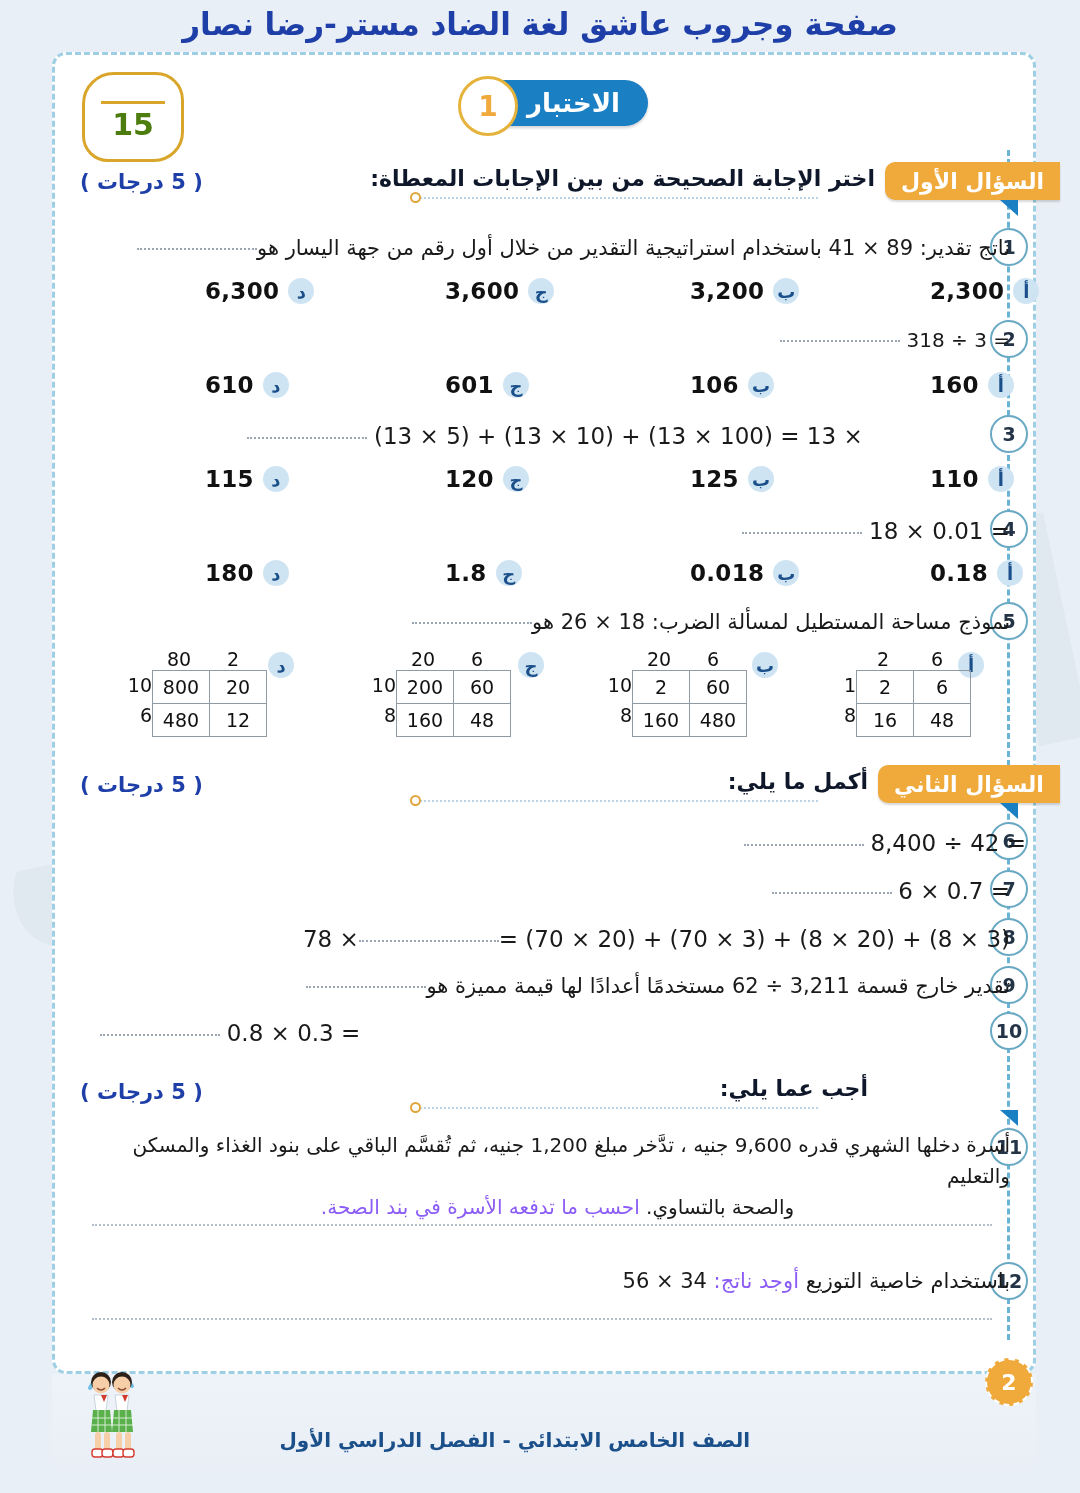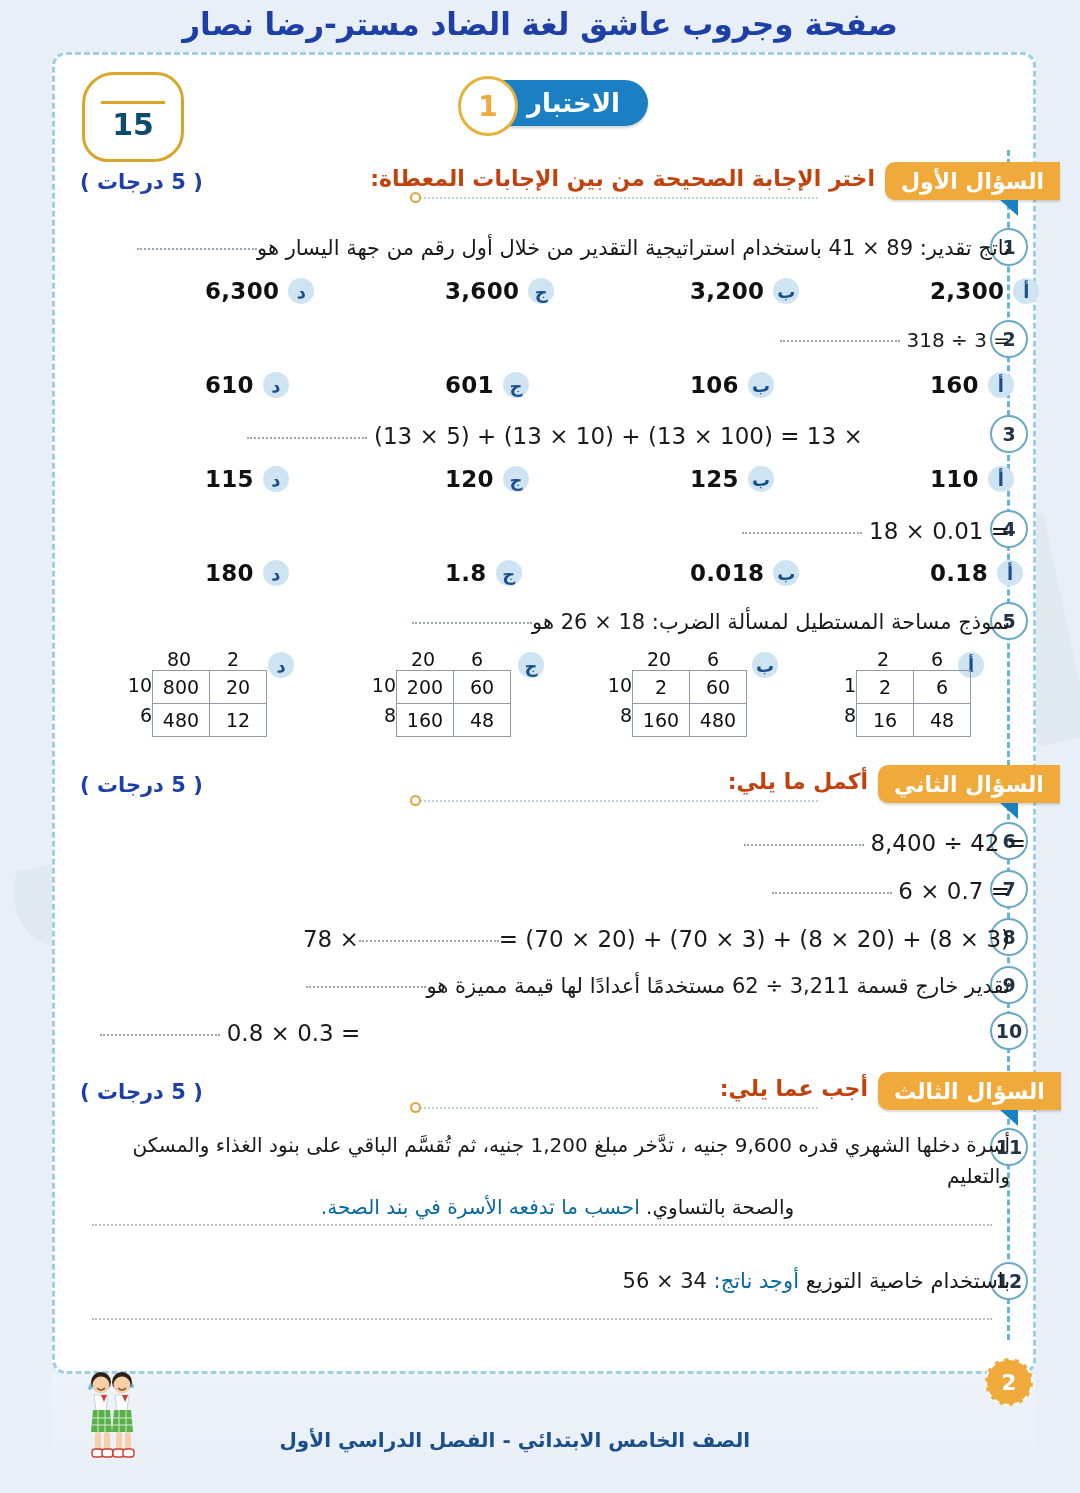--- a/index.html
+++ b/index.html
@@ -46,21 +46,21 @@
   .score-badge{
     position:absolute;left:82px;top:72px;width:96px;height:84px;
     border:3px solid #d9a62b;border-radius:32px 28px 30px 26px;
     background:#fff;
   }
   .score-line{
     position:absolute;left:16px;top:26px;width:64px;height:3px;background:#d9a62b;
   }
   .score-num{
     position:absolute;left:0;top:32px;width:100%;text-align:center;
-    color:#0c4a6e;font-size:30px;font-weight:bold;
+    color:#4d7c0f;font-size:30px;font-weight:bold;
   }
   .marks{
     position:absolute;color:#1f3fa8;font-size:21px;font-weight:bold;direction:rtl;
   }
 
   
   .exam-pill{
     position:absolute;left:473px;top:80px;
     height:46px;padding:0 28px 0 54px;
     background:#1b7fc4;border-radius:24px;
@@ -87,21 +87,21 @@
     display:flex;align-items:center;justify-content:center;
     color:#fff;font-size:22px;font-weight:bold;padding:0 16px;
     box-shadow:0 2px 2px rgba(0,0,0,.15);
   }
   .sec-tail{
     position:absolute;width:0;height:0;
     border-top:16px solid #1b7fc4;
     border-left:18px solid transparent;
   }
   .sec-sub{
-    position:absolute;color:#c2410c;font-size:22px;font-weight:bold;
+    position:absolute;color:#0f172a;font-size:22px;font-weight:bold;
   }
   .sec-dots{
     position:absolute;height:0;border-top:2px dotted #bcd2e6;
   }
   .sec-dot-end{
     position:absolute;width:7px;height:7px;border-radius:50%;
     border:2px solid #e0a53c;background:#fff;
   }
 
   
@@ -114,21 +114,21 @@
 
   
   .qtext{
     position:absolute;color:#1a1a1a;font-size:21px;direction:rtl;
     text-align:right;line-height:1.55;
   }
   .blankline{
     display:inline-block;border-bottom:2px dotted #9aa6b4;
     vertical-align:middle;
   }
-  .hl{color:#0369a1;}
+  .hl{color:#8b5cf6;}
 
   
   .opt{
     position:absolute;display:flex;align-items:center;gap:9px;
     direction:rtl;
   }
   .opt-letter{
     width:26px;height:26px;border-radius:50%;
     background:#cfe4f3;color:#1b4f8a;
     display:flex;align-items:center;justify-content:center;
@@ -449,21 +449,20 @@
   </div>
 
   <div class="qnum" style="top:1012px;left:990px;">10</div>
   <div class="qtext" style="top:1016px;right:70px;width:910px;">
     <div style="direction:ltr;text-align:left;">
       <span class="blankline" style="width:120px;"></span>
       <span style="font-size:23px;">0.8 × 0.3 =</span>
     </div>
   </div>
 
-  <div class="sec-tab" style="top:1072px;left:878px;">السؤال الثالث</div>
   <div class="sec-tail" style="top:1110px;left:1000px;"></div>
   <div class="sec-sub" style="top:1076px;right:212px;">أجب عما يلي:</div>
   <div class="sec-dots" style="top:1107px;left:420px;width:398px;"></div>
   <div class="sec-dot-end" style="top:1102px;left:410px;"></div>
   <div class="marks" style="top:1080px;left:80px;">( 5 درجات )</div>
 
   <div class="qnum" style="top:1128px;left:990px;">11</div>
   <div class="qtext" style="top:1130px;right:70px;width:905px;font-size:20px;">
     <div>أسرة دخلها الشهري قدره 9,600 جنيه ، تدَّخر مبلغ 1,200 جنيه، ثم تُقسَّم الباقي على بنود الغذاء والمسكن والتعليم</div>
     <div style="text-align:center;">

